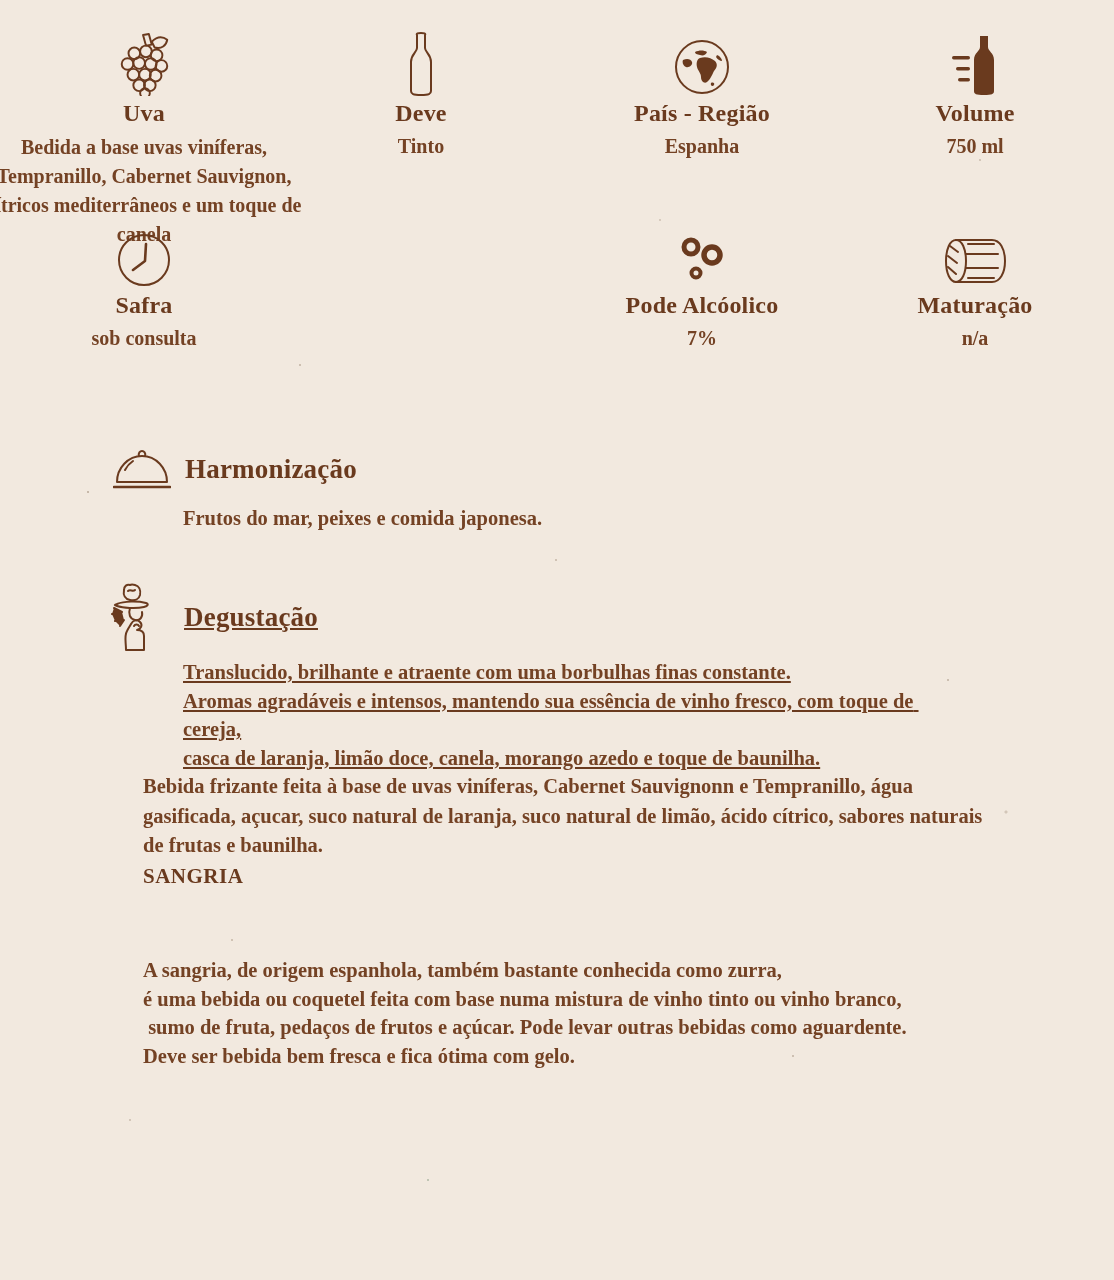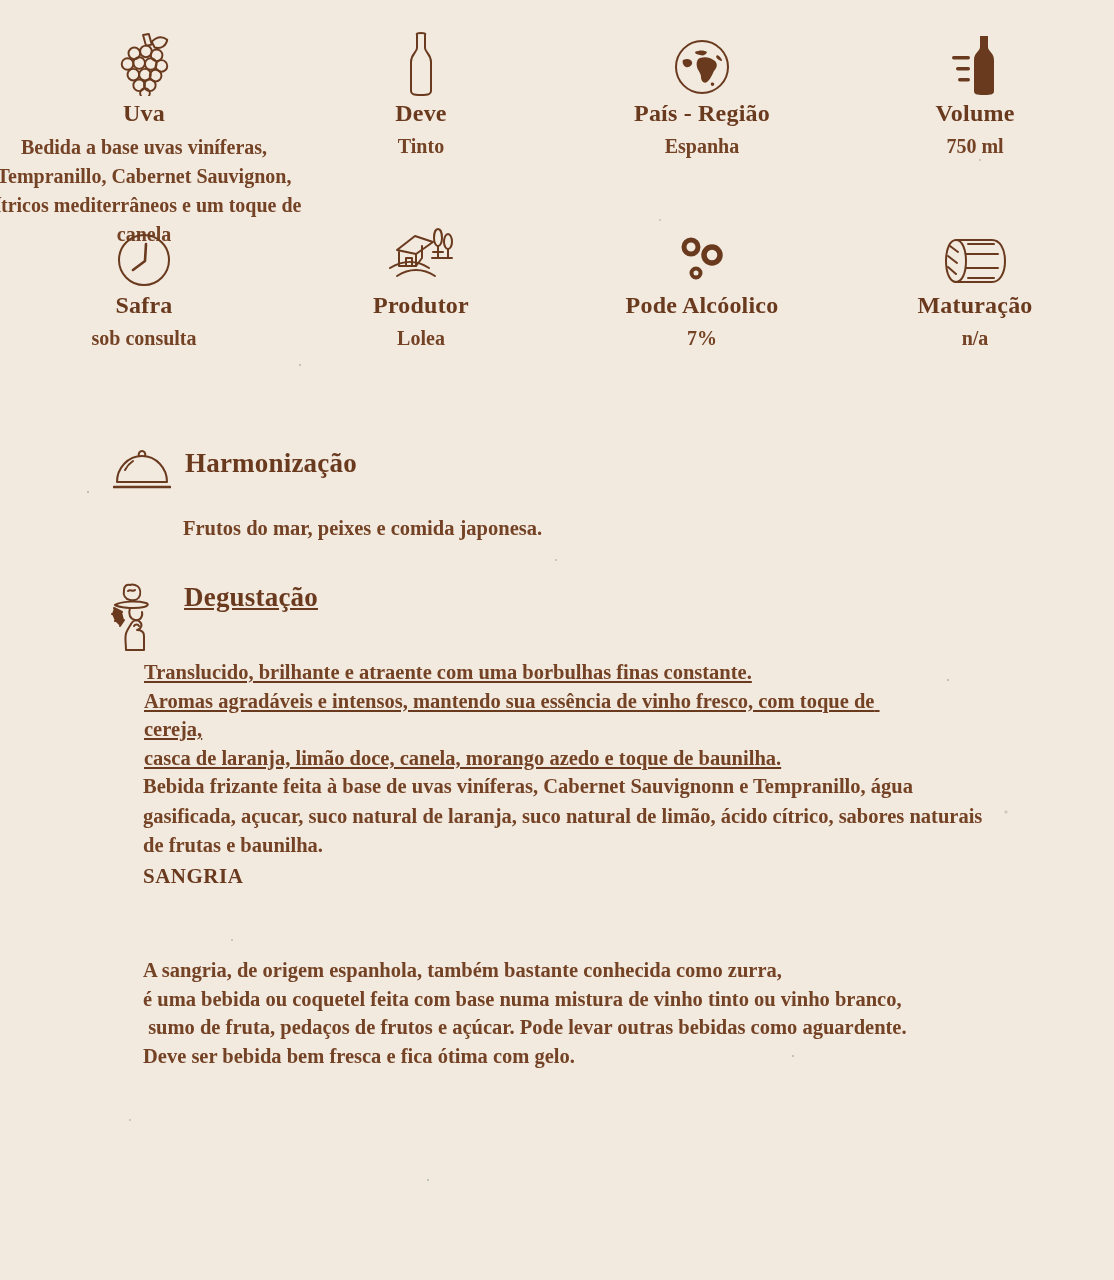--- a/index.html
+++ b/index.html
@@ -47,27 +47,27 @@
   .c7{left:541px;top:230px;}
   .c8{left:814px;top:230px;}
 
   svg{display:block;}
   svg .ln{fill:none;stroke:var(--ink);stroke-width:2.6;stroke-linecap:round;stroke-linejoin:round;}
   svg .ln-thin{fill:none;stroke:var(--ink);stroke-width:2;stroke-linecap:round;stroke-linejoin:round;}
   svg .fill{fill:var(--ink);stroke:none;}
 
   
   .section{position:absolute;}
-  .sec-head{display:flex;align-items:flex-start;gap:14px;}
+  .sec-head{display:flex;align-items:center;gap:14px;}
   .sec-title{font-size:27px;letter-spacing:.2px;}
   .sec-body{font-size:20.5px;line-height:28.5px;color:var(--ink-soft);white-space:pre-wrap;}
   .harmonizacao{left:113px;top:448px;}
-  .harmonizacao .sec-body{margin-left:70px;margin-top:24px;}
+  .harmonizacao .sec-body{margin-left:70px;margin-top:14px;}
   .degustacao{left:108px;top:582px;text-decoration:underline;}
-  .degustacao .sec-body{margin-left:36px;margin-top:6px;}
+  .degustacao .sec-body{margin-left:75px;margin-top:6px;}
 
   
   .para{position:absolute;font-size:20.5px;line-height:29.5px;color:var(--ink-soft);white-space:pre-wrap;}
   .intro{left:143px;top:772px;width:860px;}
   .sangria-heading{position:absolute;left:143px;top:864px;font-size:21px;letter-spacing:.5px;}
   .sangria-body{left:143px;top:912px;width:880px;line-height:28.5px;margin-top:44px;}
 </style>
 </head>
 <body>
 
@@ -143,39 +143,20 @@
     <div class="icon-box">
       <svg width="56" height="56" viewBox="0 0 56 56">
         <circle class="ln-thin" cx="28" cy="28" r="25"></circle>
         <path class="ln" d="M30 12 L29 29 L17 38"></path>
       </svg>
     </div>
     <div class="label">Safra</div>
     <div class="value">sob consulta</div>
   </div>
 
-  <div class="card row2 c6">
-    <div class="icon-box">
-      <svg width="64" height="60" viewBox="0 0 64 60">
-        <path class="ln-thin" d="M8 22 L26 8 L44 14 L27 26 Z"></path>
-        <path class="ln-thin" d="M10 24 L10 38 L27 38 L27 26"></path>
-        <path class="ln-thin" d="M27 38 L33 30 L33 18"></path>
-        <path class="ln-thin" d="M17 38 L17 30 L23 30 L23 38"></path>
-        <path class="ln-thin" d="M45 10 C45 4 47 1 49 1 C51 1 53 4 53 10 C53 15 51 18 49 18 C47 18 45 15 45 10 Z"></path>
-        <path class="ln-thin" d="M49 18 L49 30"></path>
-        <path class="ln-thin" d="M55 14 C55 9 57 6 59 6 C61 6 63 9 63 14 C63 18 61 21 59 21 C57 21 55 18 55 14 Z"></path>
-        <path class="ln-thin" d="M59 21 L59 30"></path>
-        <path class="ln-thin" d="M44 24 L54 24 M43 30 L63 30"></path>
-        <path class="ln-thin" d="M1 40 C14 32 28 32 40 40"></path>
-        <path class="ln-thin" d="M8 48 C20 40 34 40 46 48"></path>
-      </svg>
-    </div>
-    <div class="label">Produtor</div>
-    <div class="value">Lolea</div>
-  </div>
 
   <div class="card row2 c7">
     <div class="icon-box">
       <svg width="52" height="52" viewBox="0 0 52 52">
         <circle cx="15" cy="11" r="7" fill="none" stroke="var(--ink)" stroke-width="5"></circle>
         <circle cx="36" cy="19" r="8" fill="none" stroke="var(--ink)" stroke-width="5.5"></circle>
         <circle cx="20" cy="37" r="4.5" fill="none" stroke="var(--ink)" stroke-width="4"></circle>
       </svg>
     </div>
     <div class="label">Pode Alcóolico</div>

